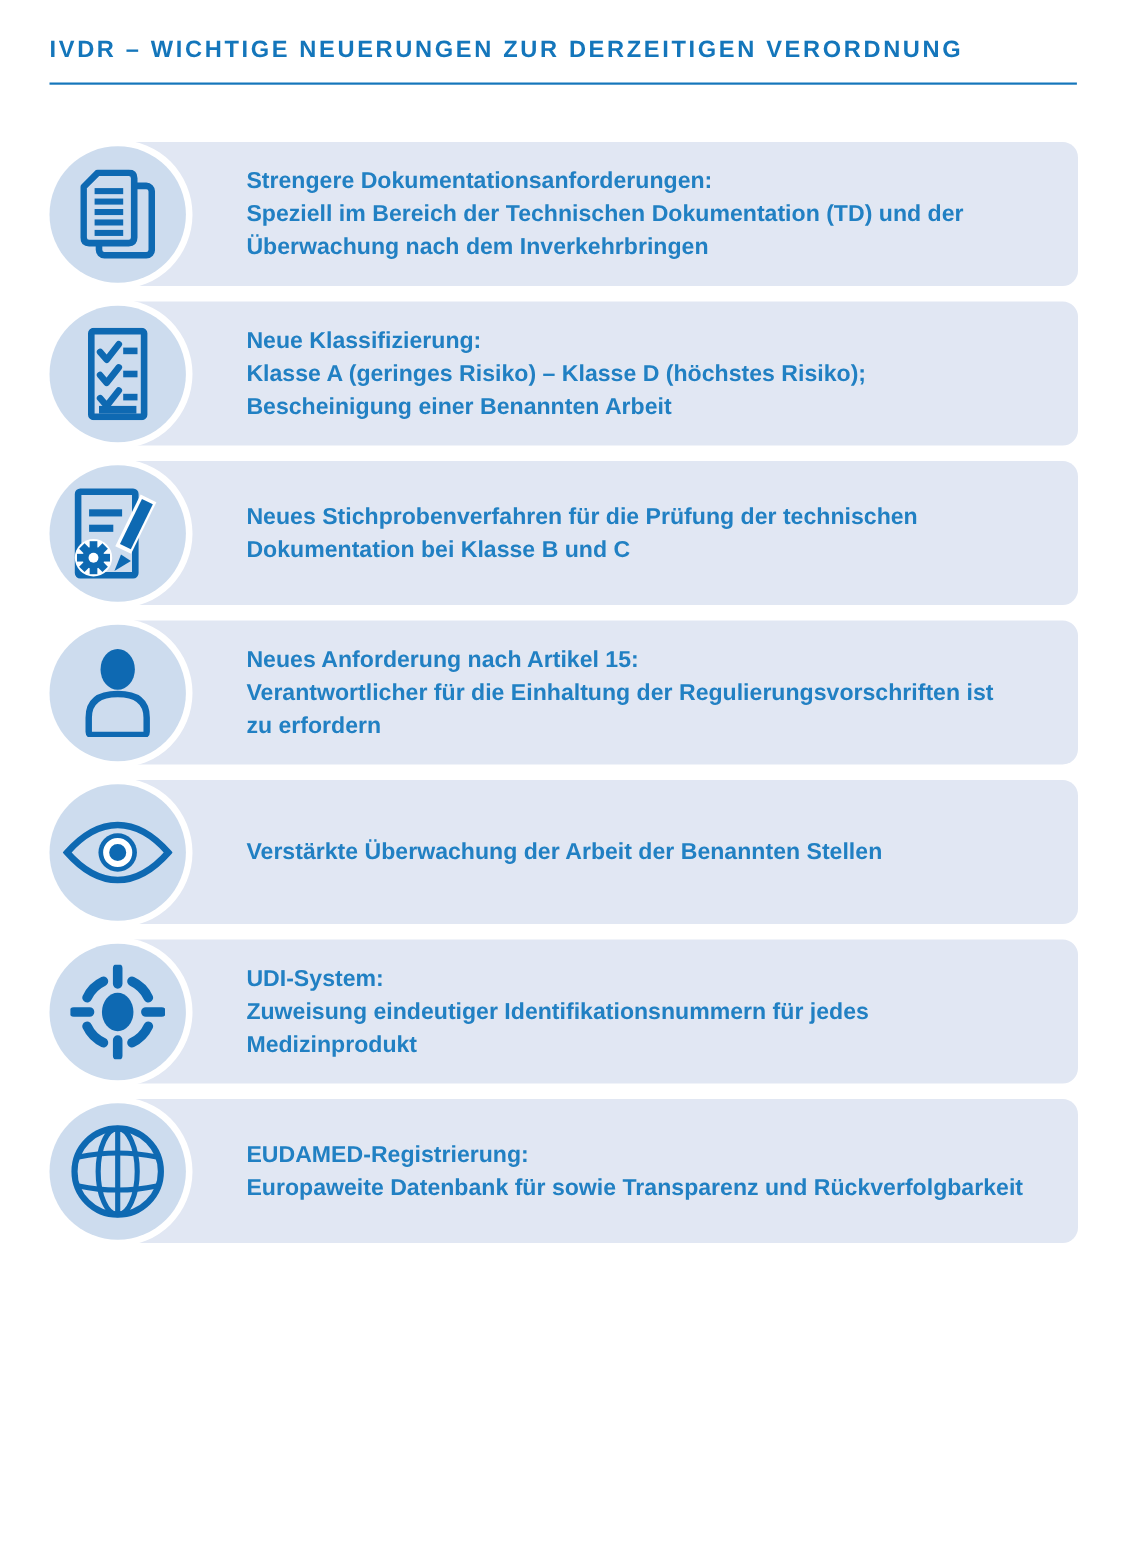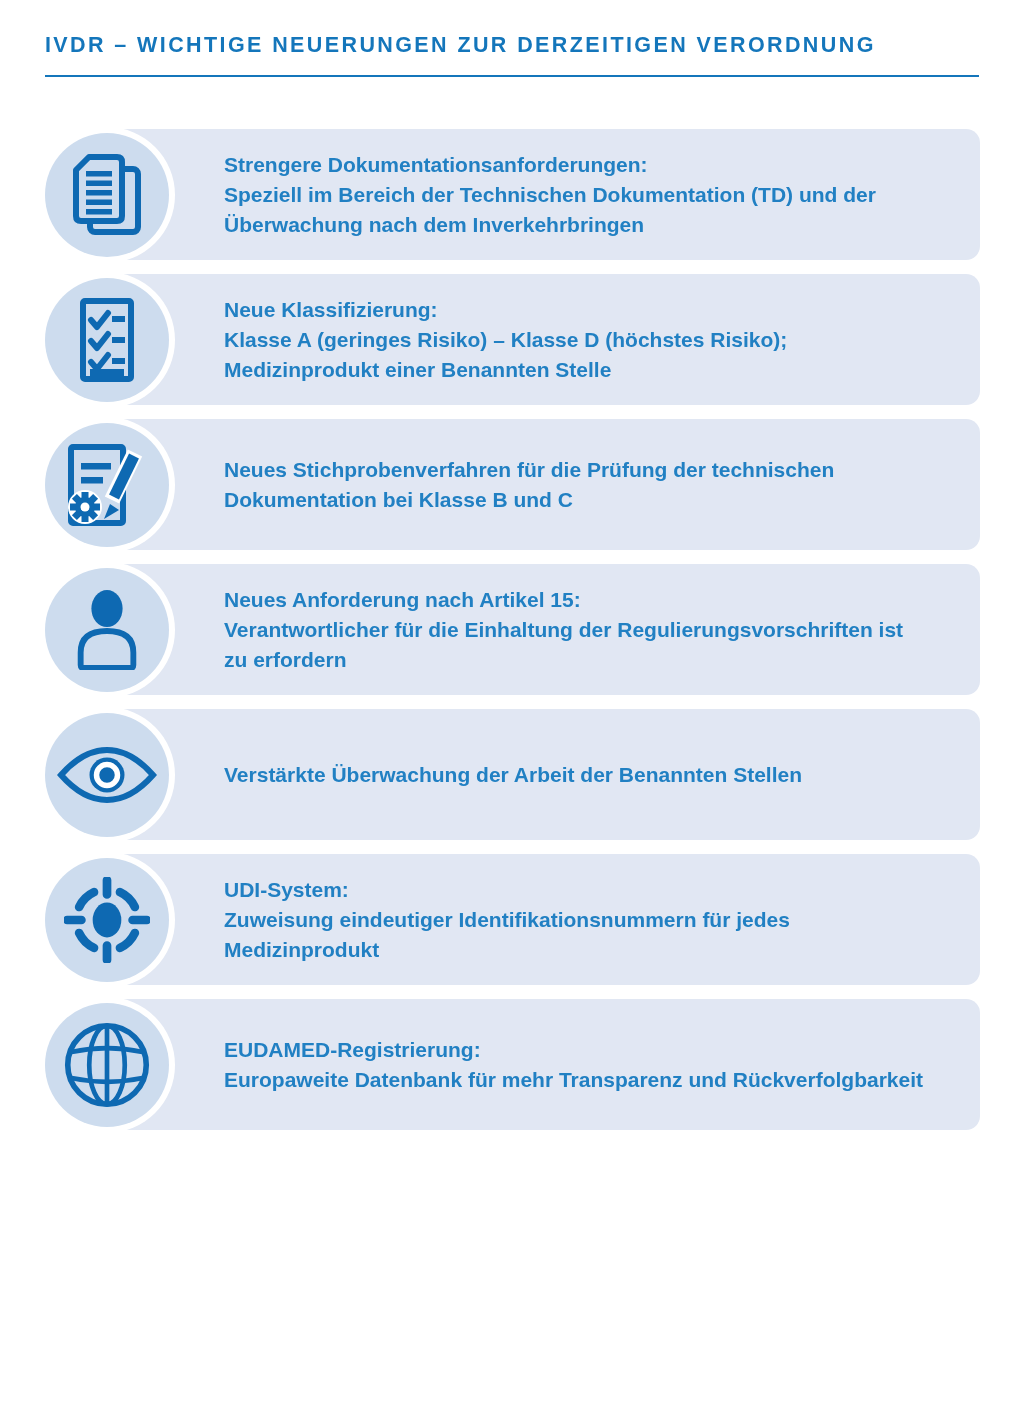--- a/index.html
+++ b/index.html
@@ -113,21 +113,21 @@
     <path d="M12,43 l6,7 l11,-14" fill="none" stroke="currentColor" stroke-width="6" stroke-linecap="round" stroke-linejoin="round"></path>
     <rect x="33" y="39" width="13" height="6" fill="currentColor"></rect>
     <path d="M12,64 l6,7 l11,-14" fill="none" stroke="currentColor" stroke-width="6" stroke-linecap="round" stroke-linejoin="round"></path>
     <rect x="33" y="60" width="13" height="6" fill="currentColor"></rect>
     <rect x="11" y="71" width="34" height="7" fill="currentColor"></rect>
   </svg>
         </div>
     <div class="row-text">
           <div class="row-line">Neue Klassifizierung:</div>
           <div class="row-line">Klasse A (geringes Risiko) – Klasse D (höchstes Risiko);</div>
-          <div class="row-line">Medizinprodukt einer Benannten Stelle</div>
+          <div class="row-line">Bescheinigung einer Benannten Arbeit</div>
         </div>
   </section>
 
 
   <section class="row">
     <div class="band"></div>
     <div class="badge">
           <svg width="80" height="84" viewBox="0 0 80 84" xmlns="http://www.w3.org/2000/svg">
     <rect x="4" y="4" width="52" height="76" rx="2" fill="none" stroke="currentColor" stroke-width="6"></rect>
     <rect x="14" y="20" width="30" height="6.5" fill="currentColor"></rect>
@@ -203,21 +203,21 @@
           <svg width="86" height="86" viewBox="0 0 92 92" xmlns="http://www.w3.org/2000/svg">
     <circle cx="46" cy="46" r="42" fill="none" stroke="currentColor" stroke-width="6"></circle>
     <ellipse cx="46" cy="46" rx="19" ry="42" fill="none" stroke="currentColor" stroke-width="5"></ellipse>
     <line x1="46" y1="4" x2="46" y2="88" stroke="currentColor" stroke-width="5"></line>
     <path d="M8,32 Q46,24 84,32" fill="none" stroke="currentColor" stroke-width="5"></path>
     <path d="M8,60 Q46,68 84,60" fill="none" stroke="currentColor" stroke-width="5"></path>
   </svg>
         </div>
     <div class="row-text">
           <div class="row-line">EUDAMED-Registrierung:</div>
-          <div class="row-line">Europaweite Datenbank für mehr Transparenz und Rückverfolgbarkeit</div>
+          <div class="row-line">Europaweite Datenbank für sowie Transparenz und Rückverfolgbarkeit</div>
         </div>
   </section>
 </main>
 
   <footer class="logo">
     <span class="logo-triangle">
       <svg width="44" height="48" viewBox="0 0 46 50" xmlns="http://www.w3.org/2000/svg">
         <path d="M23,5 L41,38 H14" fill="none" stroke="currentColor" stroke-width="6" stroke-linejoin="miter"></path>
         <path d="M0,41 C9,33 18,45 28,39 C35,35 41,38 46,35" fill="none" stroke="#fff" stroke-width="9"></path>
         <path d="M1,45 C10,37 19,48 29,42 C36,38 42,41 45,39" fill="none" stroke="currentColor" stroke-width="6" stroke-linecap="round"></path>

